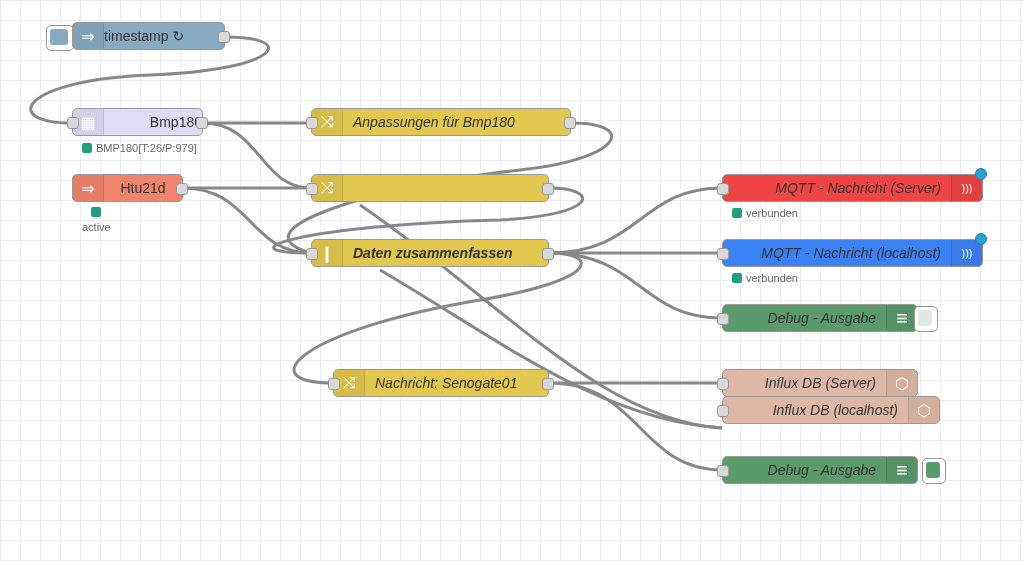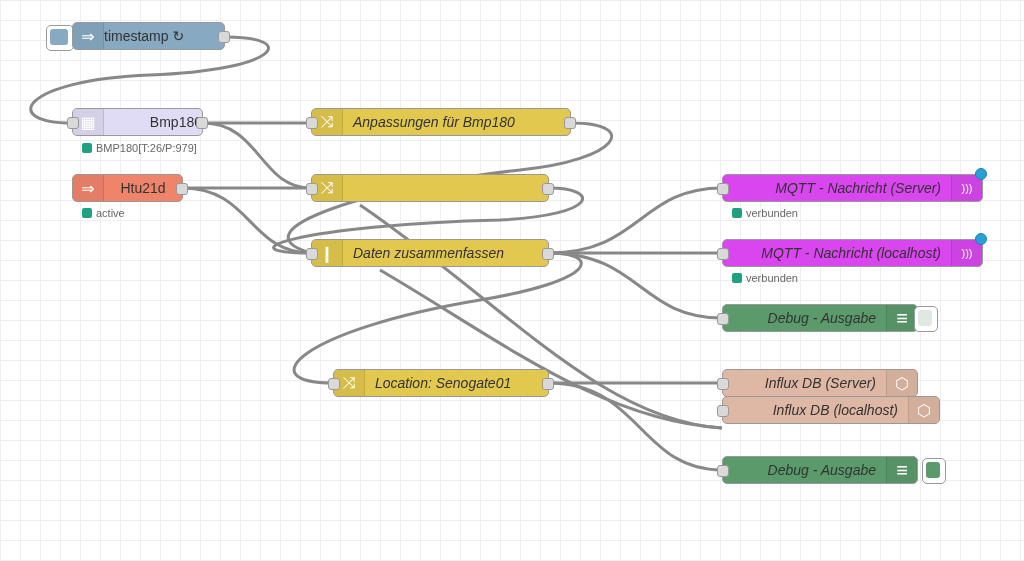--- a/index.html
+++ b/index.html
@@ -66,60 +66,60 @@
 <div class="status" style="left:82px;top:142px;">
     <span class="dot"></span>
     <span>BMP180[T:26/P:979]</span>
   </div>
 
 <div class="node" style="left:72px;top:174px;width:111px;background:#f0846b;">
   <span class="icon l">⇒</span>
   <span class="label" style="text-align:center;">Htu21d</span>
   <span class="port out"></span>
 </div>
-<div class="status" style="left:82px;top:207px;">
+<div class="status" style="left:82px;top:207px;flex-direction:column;">
     <span class="dot"></span>
     <span>active</span>
   </div>
 
 <div class="node" style="left:311px;top:108px;width:260px;background:#e2c84f;">
   <span class="port in"></span>
   <span class="icon l">⤨</span>
   <span class="label it" style="padding-left:10px;">Anpassungen für Bmp180</span>
   <span class="port out"></span>
 </div>
 <div class="node" style="left:311px;top:174px;width:238px;background:#e2c84f;">
   <span class="port in"></span>
   <span class="icon l">⤨</span>
   <span class="port out"></span>
 </div>
 <div class="node" style="left:311px;top:239px;width:238px;background:#e2c84f;">
   <span class="port in"></span>
   <span class="icon l">❙</span>
-  <span class="label it" style="padding-left:10px;">Daten zusammenfassen</span>
+  <span class="label it" style="padding-left:10px;font-weight:bold;">Daten zusammenfassen</span>
   <span class="port out"></span>
 </div>
 <div class="node" style="left:333px;top:369px;width:216px;background:#e2c84f;">
   <span class="port in"></span>
   <span class="icon l">⤨</span>
-  <span class="label it" style="padding-left:10px;">Location: Senogate01</span>
+  <span class="label it" style="padding-left:10px;">Nachricht: Senogate01</span>
   <span class="port out"></span>
 </div>
 
-<div class="node" style="left:722px;top:174px;width:261px;background:#d946ef;">
+<div class="node" style="left:722px;top:174px;width:261px;background:#ef4444;">
   <span class="port in"></span>
   <span class="label it" style="text-align:right;padding-right:10px;">MQTT - Nachricht (Server)</span>
   <span class="icon r" style="font-size:11px;">)))</span>
   <span class="badge"></span>
 </div>
 <div class="status" style="left:732px;top:207px;">
     <span class="dot"></span>
     <span>verbunden</span>
   </div>
-<div class="node" style="left:722px;top:239px;width:261px;background:#d946ef;">
+<div class="node" style="left:722px;top:239px;width:261px;background:#3b82f6;">
   <span class="port in"></span>
   <span class="label it" style="text-align:right;padding-right:10px;">MQTT - Nachricht (localhost)</span>
   <span class="icon r" style="font-size:11px;">)))</span>
   <span class="badge"></span>
 </div>
 <div class="status" style="left:732px;top:272px;">
     <span class="dot"></span>
     <span>verbunden</span>
   </div>
 

